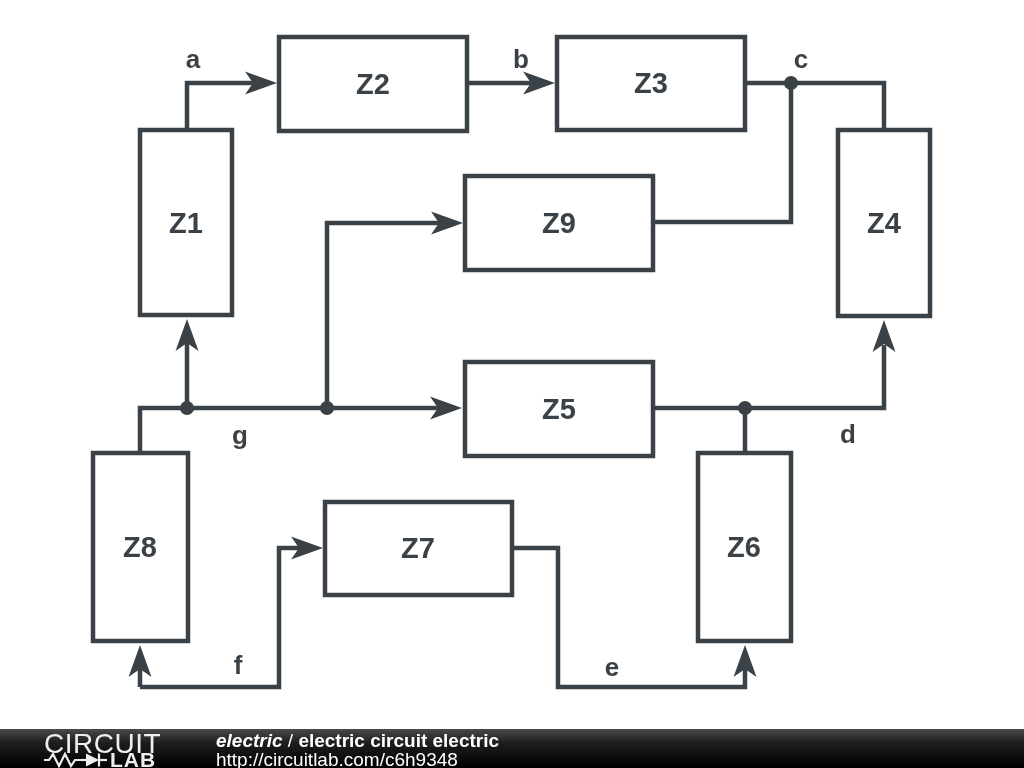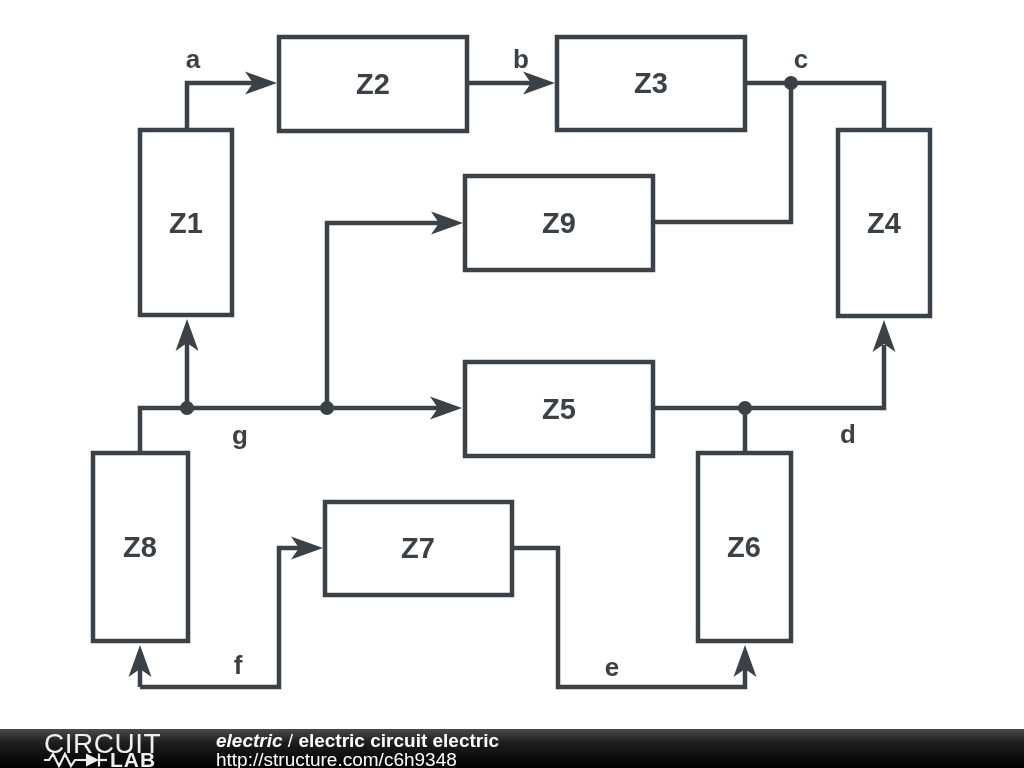--- a/index.html
+++ b/index.html
@@ -114,17 +114,17 @@
       <g>
         <path class="logo-stroke" d="M39 30 h5"></path>
         <polygon class="logo-fill" points="44,23.5 44,36.5 57,30"></polygon>
         <path class="logo-stroke" d="M57 23.5 V36.5"></path>
         <path class="logo-stroke" d="M57 30 h8"></path>
       </g>
       <text class="logo-lab" x="68" y="37">LAB</text>
     </svg>
     <div class="footer-text">
       <div class="ft-line1"><span class="ft-author">electric</span><span class="ft-sep"> / </span><span class="ft-title">electric circuit electric</span></div>
-      <div class="ft-url">http://structure.com/c6h9348</div>
+      <div class="ft-url">http://circuitlab.com/c6h9348</div>
     </div>
   </div>
 
 </div>
 
 </body></html>

